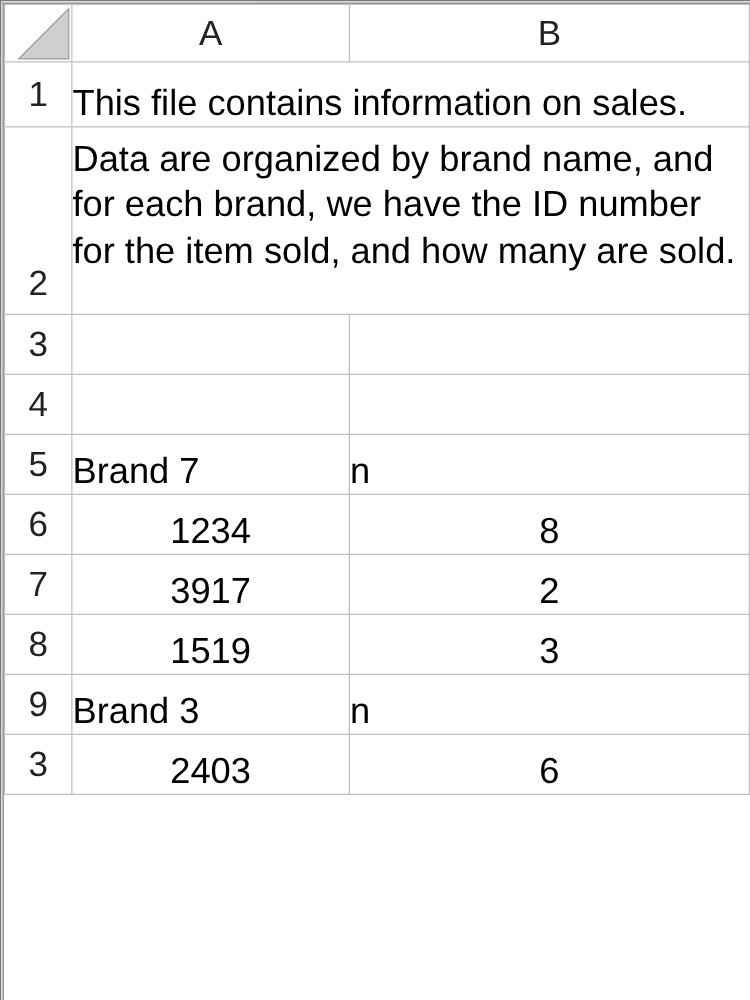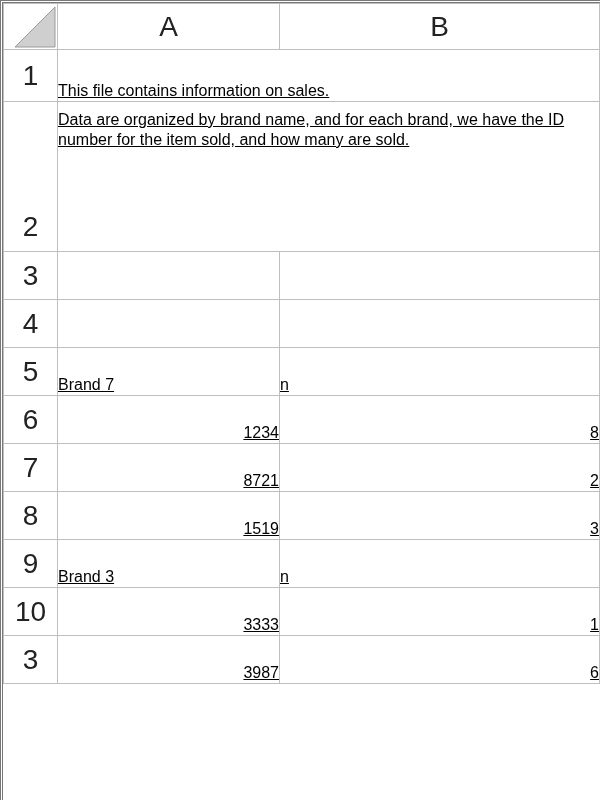--- a/index.html
+++ b/index.html
@@ -44,29 +44,28 @@
   }
   .corner svg {
     position: absolute;
     right: 0;
     bottom: 0;
   }
   .col-hdr {
     height: 46px;
   }
   .cell {
-    font-size: 16px;
+    font-size: 29px;
     padding: 4px 10px;
     line-height: 1.25;
     text-align: left;
     vertical-align: bottom;
-    text-decoration: underline;
   }
   .cell.num {
-    text-align: right;
+    text-align: center;
   }
   .cell.wrap {
     white-space: normal;
     vertical-align: bottom;
   }
   tr.data-row td.cell, tr.data-row th.row-hdr {
     height: 48px;
   }
   
   .colA { width: 222px; }
@@ -132,45 +131,40 @@
     </tr>
 
     <tr class="data-row">
       <th class="row-hdr">6</th>
       <td class="cell num">1234</td>
       <td class="cell num">8</td>
     </tr>
 
     <tr class="data-row">
       <th class="row-hdr">7</th>
-      <td class="cell num">8721</td>
+      <td class="cell num">3917</td>
       <td class="cell num">2</td>
     </tr>
 
     <tr class="data-row">
       <th class="row-hdr">8</th>
       <td class="cell num">1519</td>
       <td class="cell num">3</td>
     </tr>
 
     <tr class="data-row">
       <th class="row-hdr">9</th>
       <td class="cell">Brand 3</td>
       <td class="cell">n</td>
     </tr>
 
-    <tr class="data-row">
-      <th class="row-hdr">10</th>
-      <td class="cell num">3333</td>
-      <td class="cell num">1</td>
-    </tr>
 
 
     <tr class="data-row">
       <th class="row-hdr">3</th>
-      <td class="cell num">3987</td>
+      <td class="cell num">2403</td>
       <td class="cell num">6</td>
     </tr>
 
 
   </tbody>
 </table>
 </div>
 
 </body></html>

